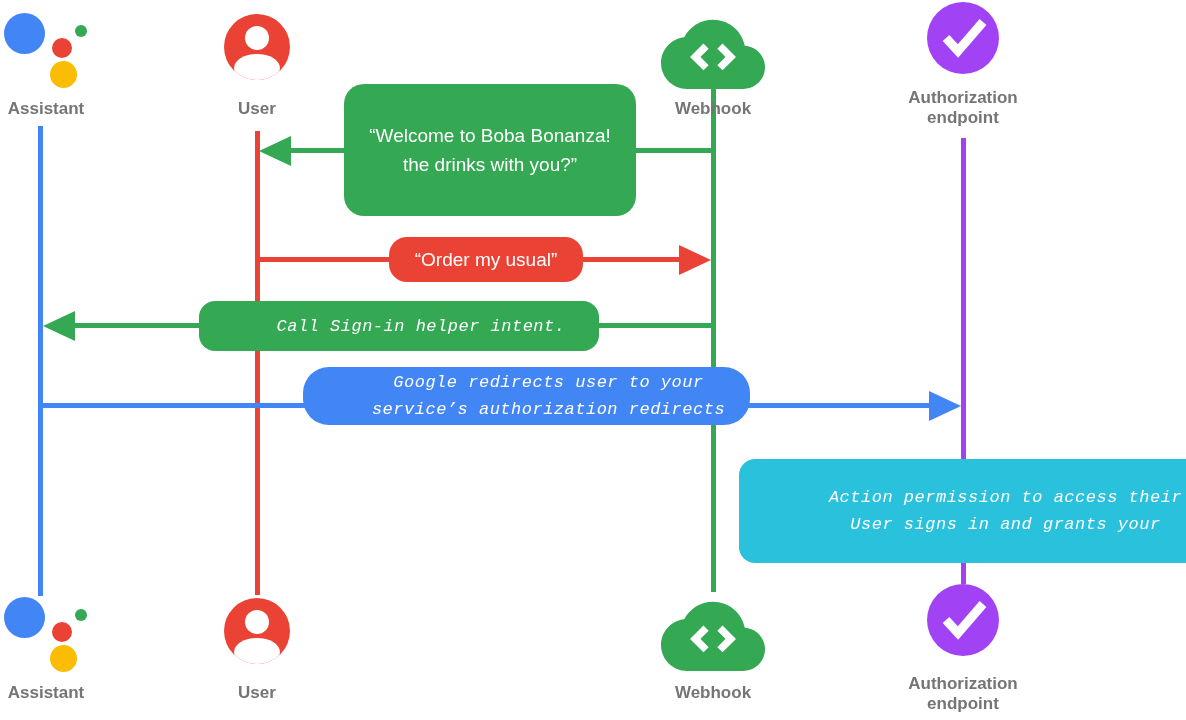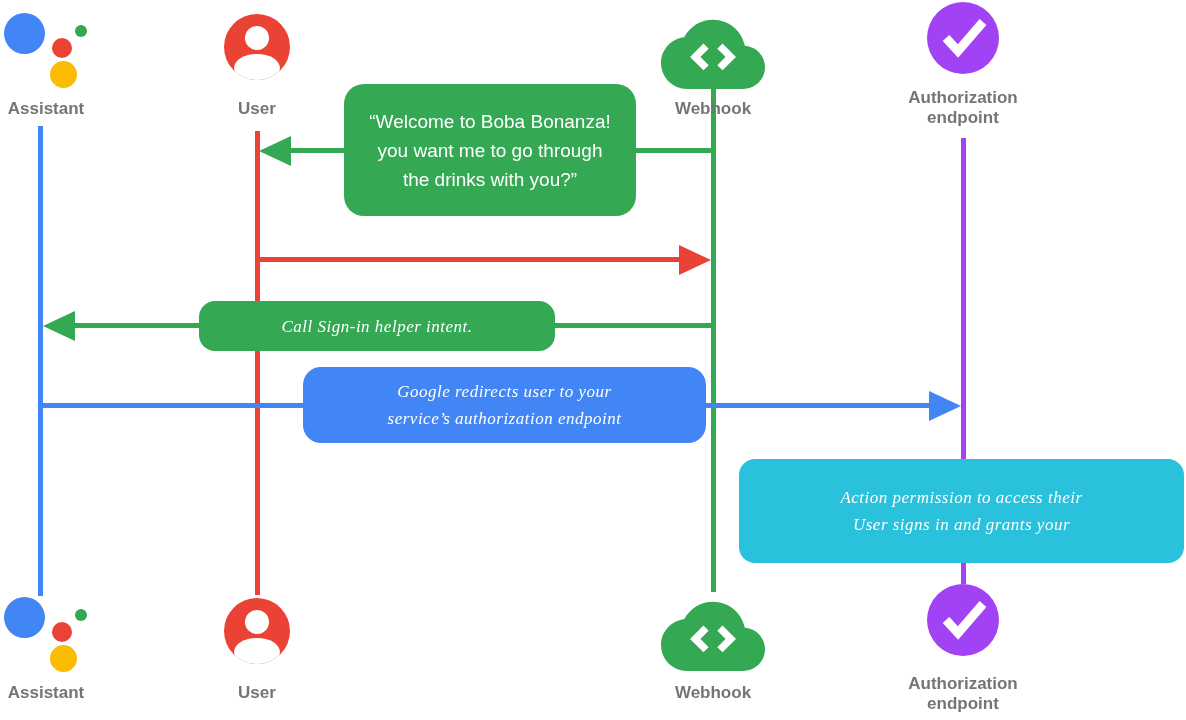--- a/index.html
+++ b/index.html
@@ -9,22 +9,22 @@
   .circle{position:absolute;border-radius:50%;}
   .lifeline{position:absolute;width:5px;}
   .hline{position:absolute;height:5px;}
   .tri{position:absolute;width:0;height:0;}
   .actor-label{position:absolute;color:#757575;font-weight:600;font-size:17px;
                line-height:20px;text-align:center;}
   .bubble{position:absolute;color:#fff;text-align:center;display:flex;
           flex-direction:column;justify-content:center;}
   .bubble .ln{display:block;}
   .sans-bubble{font-size:19px;line-height:29px;}
-  .mono-bubble{font-family:Liberation Serif, serif;font-style:italic;
-               font-size:17px;line-height:27px;letter-spacing:0.5px;}
+  .mono-bubble{font-family:Liberation Mono, monospace;font-style:italic;
+               font-size:17px;line-height:27px;letter-spacing:0.5px;padding-left:44px;}
   
   .person-wrap{position:absolute;border-radius:50%;overflow:hidden;background:#EA4335;}
   .person-head{position:absolute;background:#fff;border-radius:50%;}
   .person-body{position:absolute;background:#fff;border-radius:50%;}
 </style>
 </head>
 <body>
 
 <div id="canvas">
 
@@ -40,32 +40,34 @@
   <div class="tri" style="left:679px;top:245px;border-top:15px solid transparent;border-bottom:15px solid transparent;border-left:32px solid #EA4335;"></div>
 
   <div class="hline" style="left:72px;top:323px;width:641px;background:#34A853;"></div>
   <div class="tri" style="left:43px;top:311px;border-top:15px solid transparent;border-bottom:15px solid transparent;border-right:32px solid #34A853;"></div>
 
   <div class="hline" style="left:42px;top:403px;width:890px;background:#4285F4;"></div>
   <div class="tri" style="left:929px;top:391px;border-top:15px solid transparent;border-bottom:15px solid transparent;border-left:32px solid #4285F4;"></div>
 
   <div class="bubble sans-bubble" style="left:344px;top:84px;width:292px;height:132px;background:#34A853;border-radius:20px;">
     <span class="ln">“Welcome to Boba Bonanza!</span>
-    <span class="ln">you want me to go through</span>
     <span class="ln">the drinks with you?”</span>
   </div>
 
+  <div class="bubble sans-bubble" style="left:389px;top:237px;width:194px;height:45px;background:#EA4335;border-radius:18px;">
+    <span class="ln">“Order my usual”</span>
+  </div>
 
   <div class="bubble mono-bubble" style="left:199px;top:301px;width:356px;height:50px;background:#34A853;border-radius:16px;">
     <span class="ln">Call Sign-in helper intent.</span>
   </div>
 
-  <div class="bubble mono-bubble" style="left:303px;top:367px;width:403px;height:76px;background:#4285F4;border-radius:18px;">
+  <div class="bubble mono-bubble" style="left:303px;top:367px;width:403px;height:58px;background:#4285F4;border-radius:26px;">
     <span class="ln">Google redirects user to your</span>
-    <span class="ln">service’s authorization endpoint</span>
+    <span class="ln">service’s authorization redirects</span>
   </div>
 
   <div class="bubble mono-bubble" style="left:739px;top:459px;width:445px;height:104px;background:#29C1DC;border-radius:16px;">
     <span class="ln">Action permission to access their</span>
     <span class="ln">User signs in and grants your</span>
   </div>
 
   <div class="abs" style="left:0;top:8px;width:92px;height:84px;">
     <div class="circle" style="left:4px;top:5px;width:41px;height:41px;background:#4285F4;"></div>
     <div class="circle" style="left:52px;top:30px;width:20px;height:20px;background:#EA4335;"></div>

